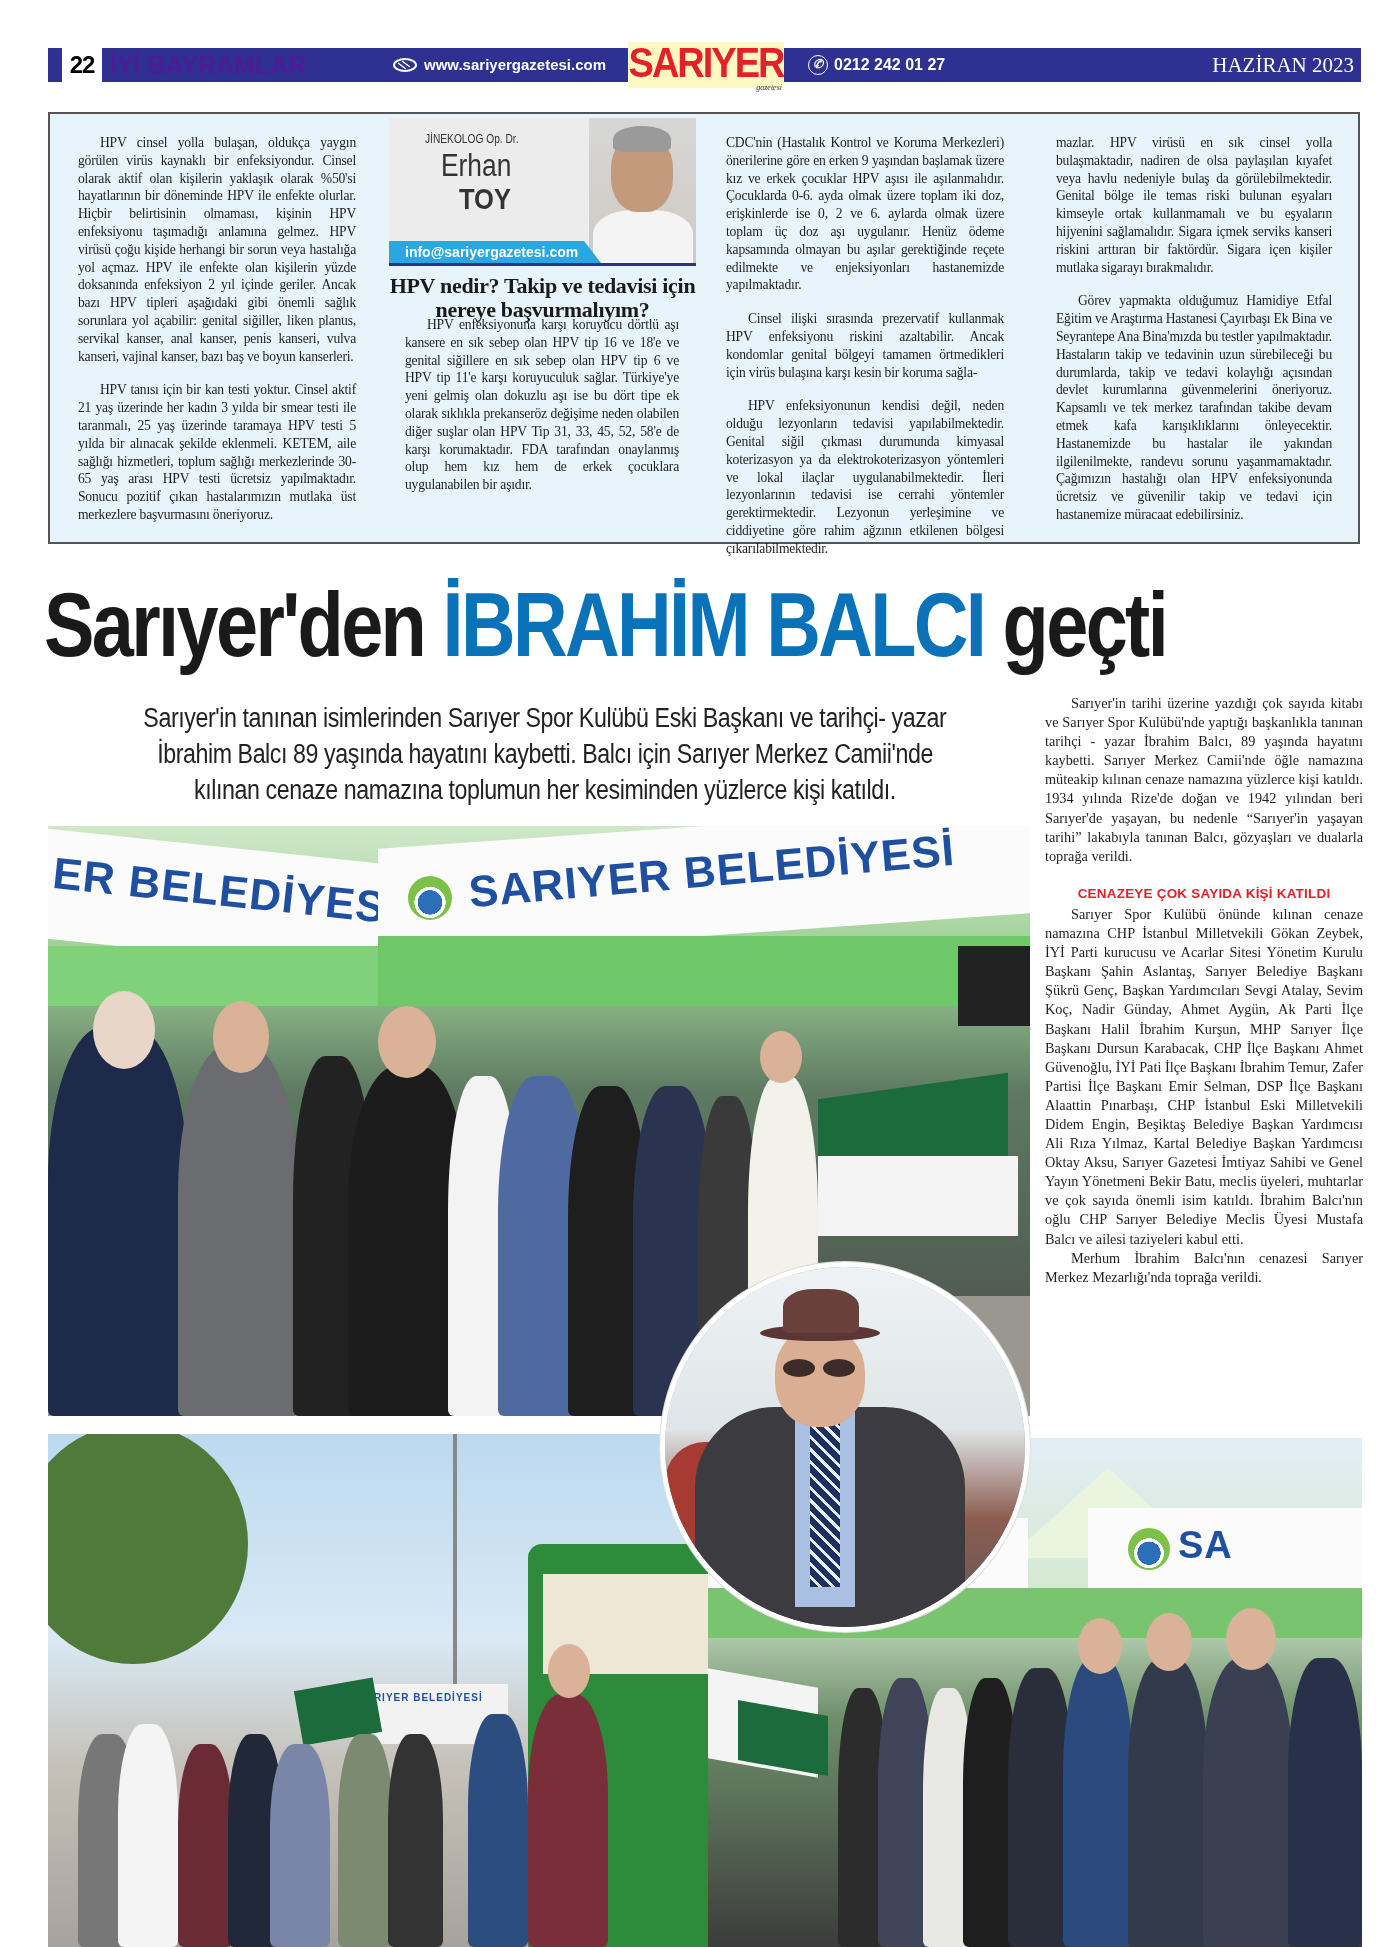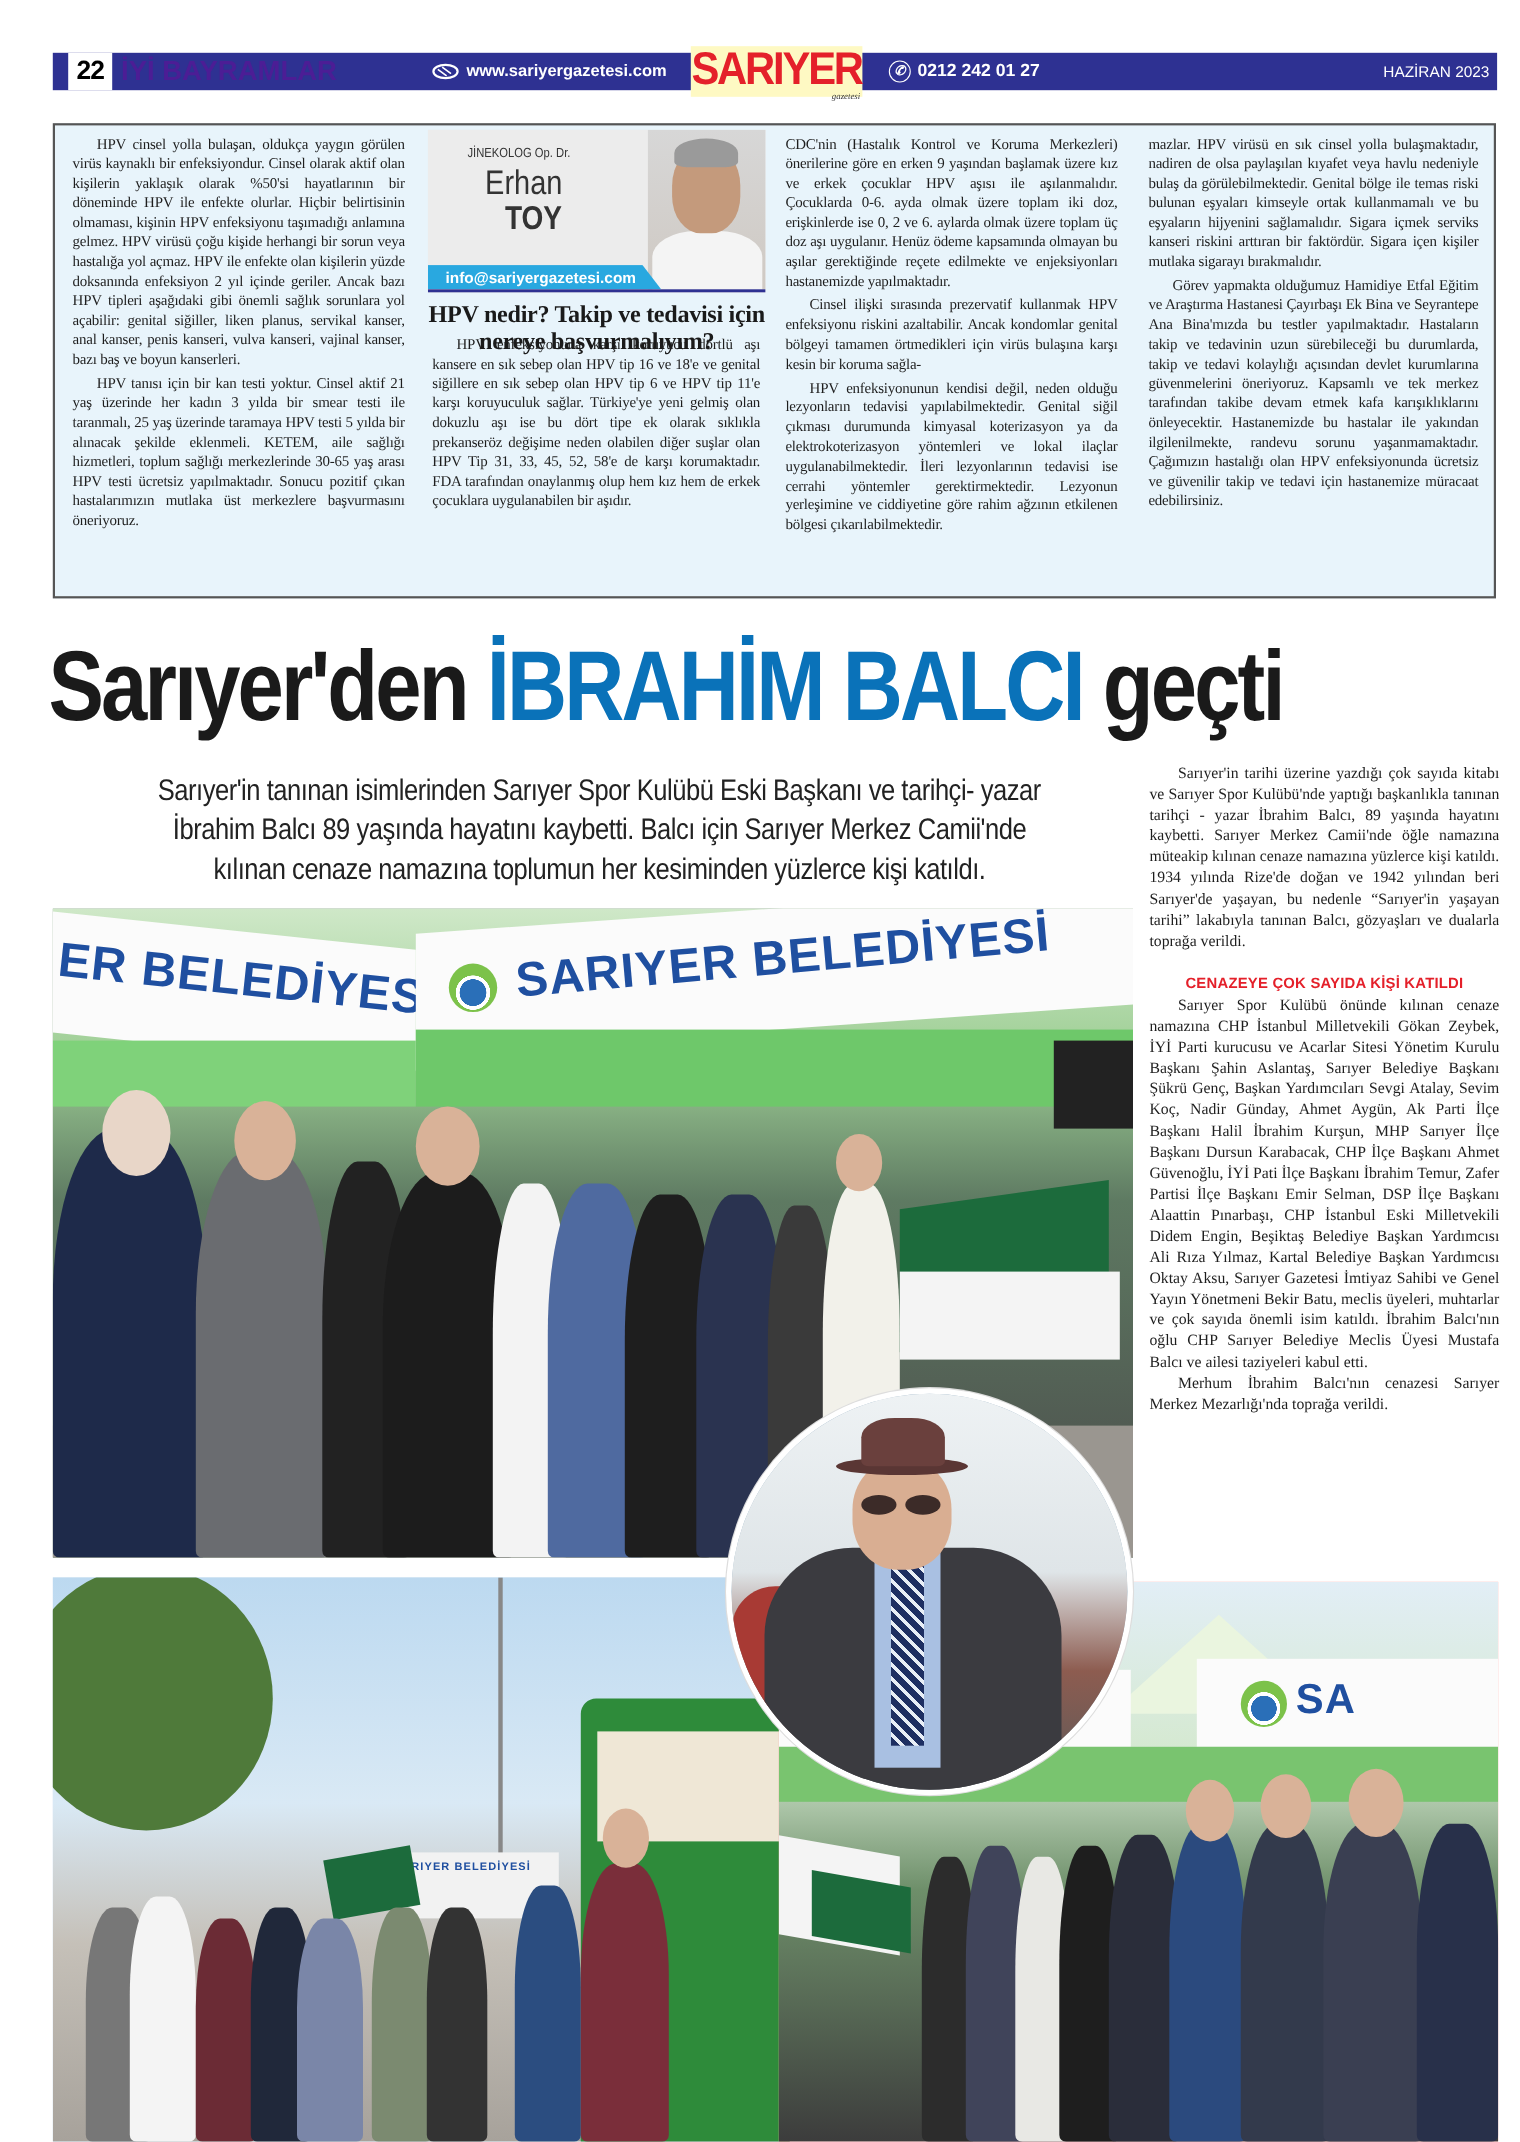--- a/index.html
+++ b/index.html
@@ -9,26 +9,26 @@
   .hdr { position: absolute; left: 48px; top: 48px; width: 1313px; height: 34px; background: #2e3192; }
   .hdr-pagenum { position: absolute; left: 62px; top: 48px; width: 40px; height: 34px; background: #ffffff; color: #000; font-family: "Liberation Sans", sans-serif; font-weight: bold; font-size: 24px; line-height: 34px; text-align: center; letter-spacing: -1px; }
   .hdr-title { position: absolute; left: 110px; top: 48px; height: 34px; line-height: 34px; color: #4c1d95; font-family: "Liberation Sans", sans-serif; font-weight: bold; font-size: 25px; letter-spacing: 0px; }
   .hdr-web { position: absolute; left: 392px; top: 48px; height: 34px; line-height: 32px; color: #fff; font-family: "Liberation Sans", sans-serif; font-weight: bold; font-size: 15px; display: flex; align-items: center; gap: 6px; }
   .hdr-web svg { width: 26px; height: 16px; }
   .hdr-logo { position: absolute; left: 628px; top: 42px; width: 156px; height: 46px; background: #fef9c3; }
   .hdr-logo .logo-word { position: absolute; left: 0; top: 2px; width: 156px; text-align: center; font-family: "Liberation Sans", sans-serif; font-weight: bold; font-size: 38px; line-height: 38px; color: #e4202a; letter-spacing: -2px; transform: scaleY(1.1); }
   .hdr-logo .logo-sub { position: absolute; right: 2px; bottom: -4px; font-family: Liberation Serif, serif; font-style: italic; font-size: 8px; color: #333; }
   .hdr-phone { position: absolute; left: 808px; top: 48px; height: 34px; line-height: 34px; color: #fff; font-family: "Liberation Sans", sans-serif; font-weight: bold; font-size: 16px; display: flex; align-items: center; gap: 6px; }
   .hdr-phone .ph { width: 18px; height: 18px; border: 1.5px solid #fff; border-radius: 50%; font-size: 12px; line-height: 17px; text-align: center; font-style: italic; }
-  .hdr-date { position: absolute; right: 28px; top: 48px; height: 23px; line-height: 34px; color: #fff; font-family: Liberation Sans, sans-serif; font-size: 14px; }
+  .hdr-date { position: absolute; right: 28px; top: 48px; height: 23px; line-height: 34px; color: #fff; font-family: Liberation Serif, serif; font-size: 21px; }
 
   
   .hpv-box { position: absolute; left: 48px; top: 112px; width: 1312px; height: 432px; background: #e8f4fb; border: 2px solid #555; box-sizing: border-box; }
   .col { position: absolute; top: 118px; font-family: "Liberation Serif", serif; font-size: 13.6px; line-height: 17.8px; text-align: justify; color: #1e1e1e; letter-spacing: -0.2px; }
-  .col p { margin: 4px; text-indent: 22px; }
+  .col p { margin: 16px; text-indent: 22px; }
   .col p.noindent { text-indent: 0; }
   .col1 { left: 62px; width: 310px; }
   .col2 { left: 389px; width: 306px; top: 300px; }
   .col3 { left: 710px; width: 310px; }
   .col4 { left: 1040px; width: 308px; }
 
   .author-card { position: absolute; left: 389px; top: 118px; width: 307px; height: 148px; background: #ececec; overflow: hidden; }
   .author-card .role { position: absolute; left: 36px; top: 14px; font-family: "Liberation Sans", sans-serif; font-size: 12px; color: #333; transform: scaleX(0.85); transform-origin: left; }
   .author-card .fname { position: absolute; left: 52px; top: 30px; font-family: "Liberation Sans", sans-serif; font-size: 31px; color: #333; transform: scaleX(0.85); transform-origin: left; }
   .author-card .lname { position: absolute; left: 70px; top: 64px; font-family: "Liberation Sans", sans-serif; font-weight: bold; font-size: 30px; color: #333; transform: scaleX(0.85); transform-origin: left; }

